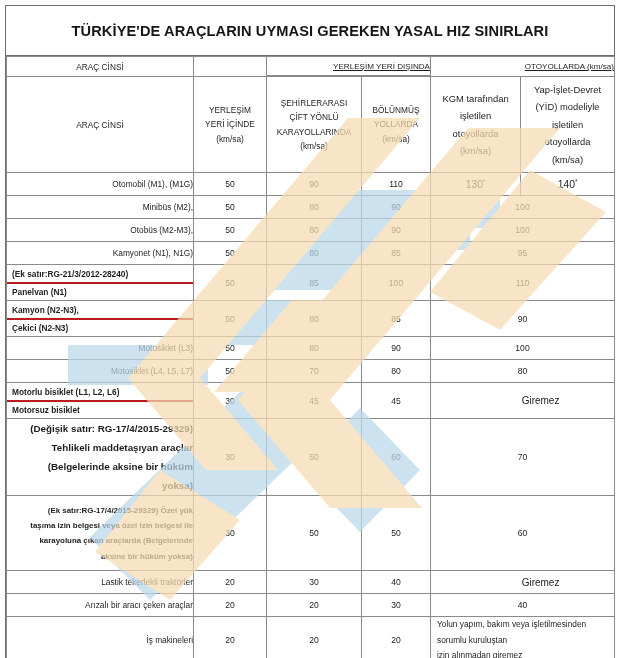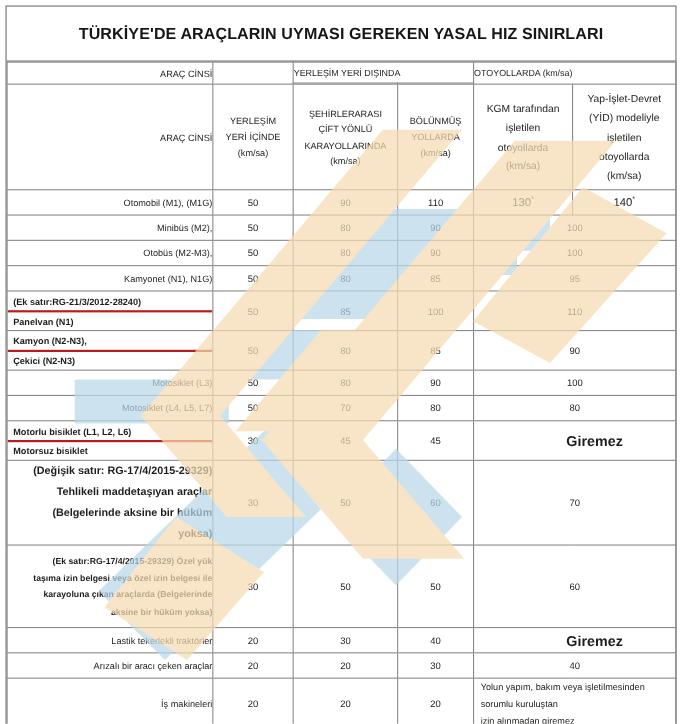--- a/index.html
+++ b/index.html
@@ -72,63 +72,64 @@
   
   col.c0 { width: 187px; }
   col.c1 { width: 73px;  }
   col.c2 { width: 95px;  }
   col.c3 { width: 69px;  }
   col.c4 { width: 90px;  }
   col.c5 { width: 94px;  }
 
   
   .hdr-group {
-    text-align: left;
+    text-align: right;
     font-size: 8.1px;
     font-weight: bold;
     height: 19px;
     color: #1d1d1b;
+    text-decoration: underline;
   }
 
   .hdr-cell {
     text-align: center;
     font-size: 8.3px;
     font-weight: bold;
     line-height: 1.72;
     color: #1d1d1b;
     padding: 3px 2px;
   }
   .hdr-cell.big {
     font-size: 9.4px;
     line-height: 1.85;
   }
   .hdr-araccinsi {
     font-size: 8.3px;
     font-weight: bold;
     padding-left: 6px;
-    text-align: right;
+    text-align: center;
   }
 
   
   td.veh {
     padding-left: 5px;
     text-align: right;
     font-size: 8.3px;
     font-weight: bold;
     line-height: 1.55;
   }
   td.veh.small { font-size: 7.9px; font-weight: bold; }
   td.veh.big   { font-size: 9.8px; font-weight: bold; line-height: 1.95; }
   td.num {
     text-align: center;
     font-size: 8.6px;
     font-weight: bold;
   }
   td.num.star { font-size: 10.3px; }
-  td.num.word { font-size: 13px; font-weight: bold; padding-left: 36px; }
+  td.num.word { font-size: 10px; font-weight: normal; padding-left: 36px; }
   td.num.para {
     text-align: left;
     padding-left: 6px;
     line-height: 1.85;
     font-size: 8.3px;
   }
 
   
   .split { padding: 0 !important; }
   .split .ln {

